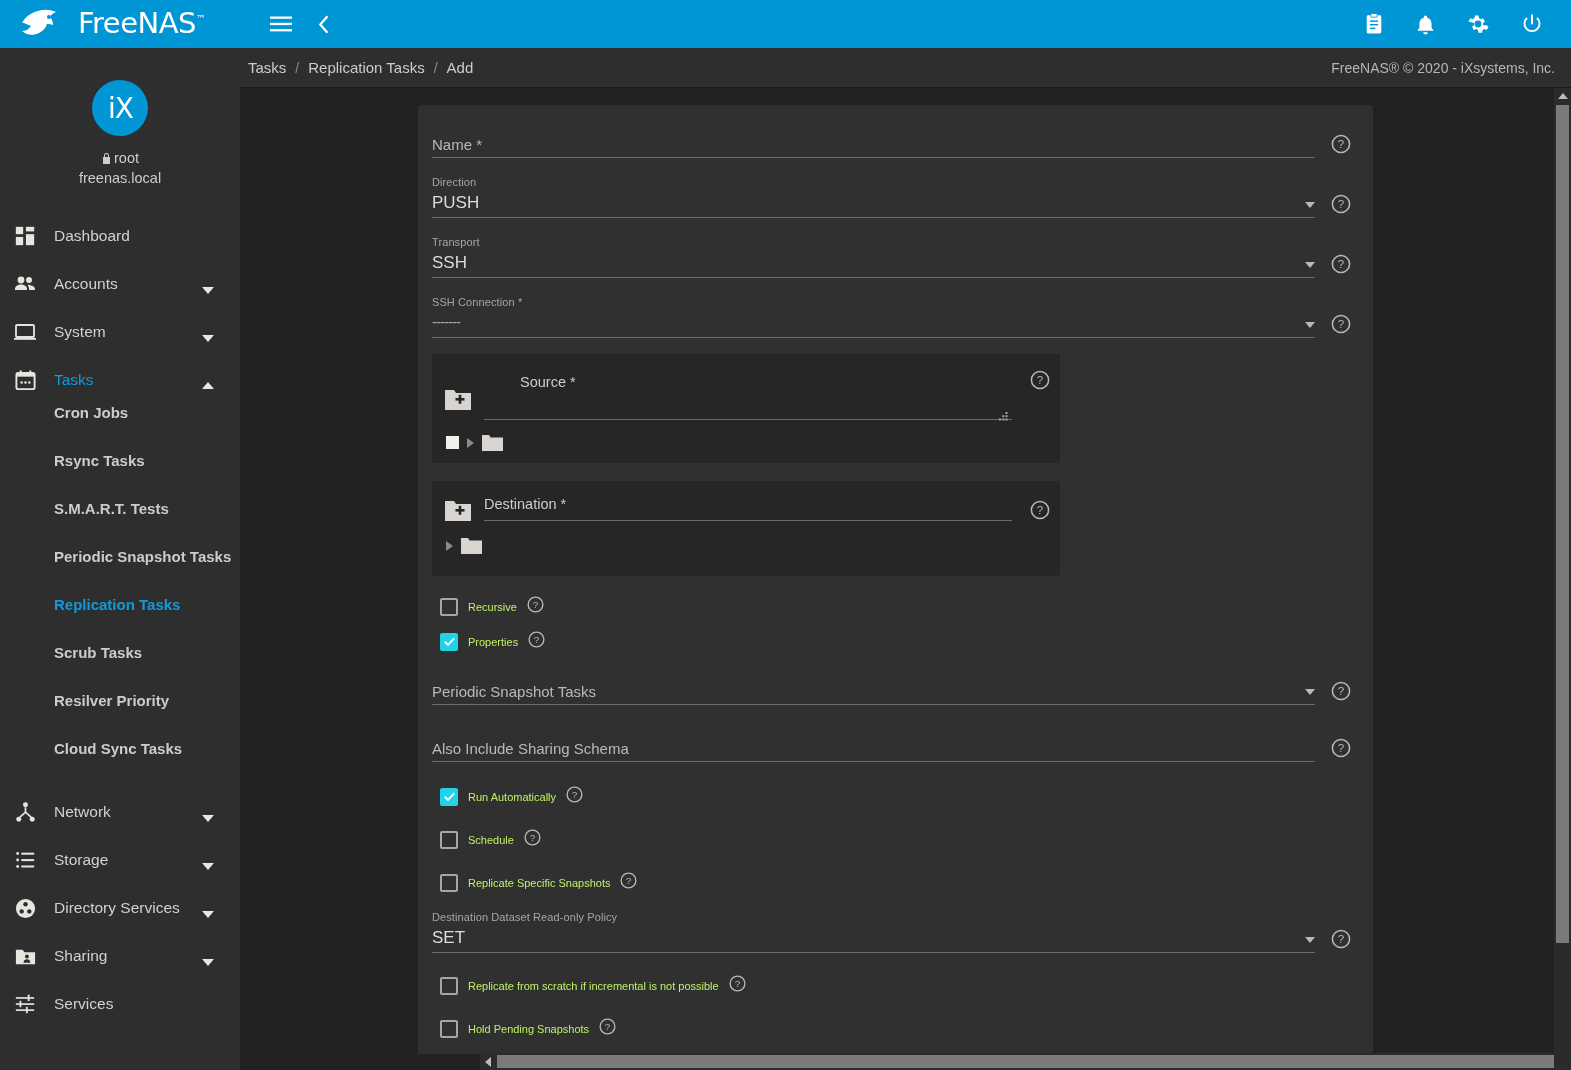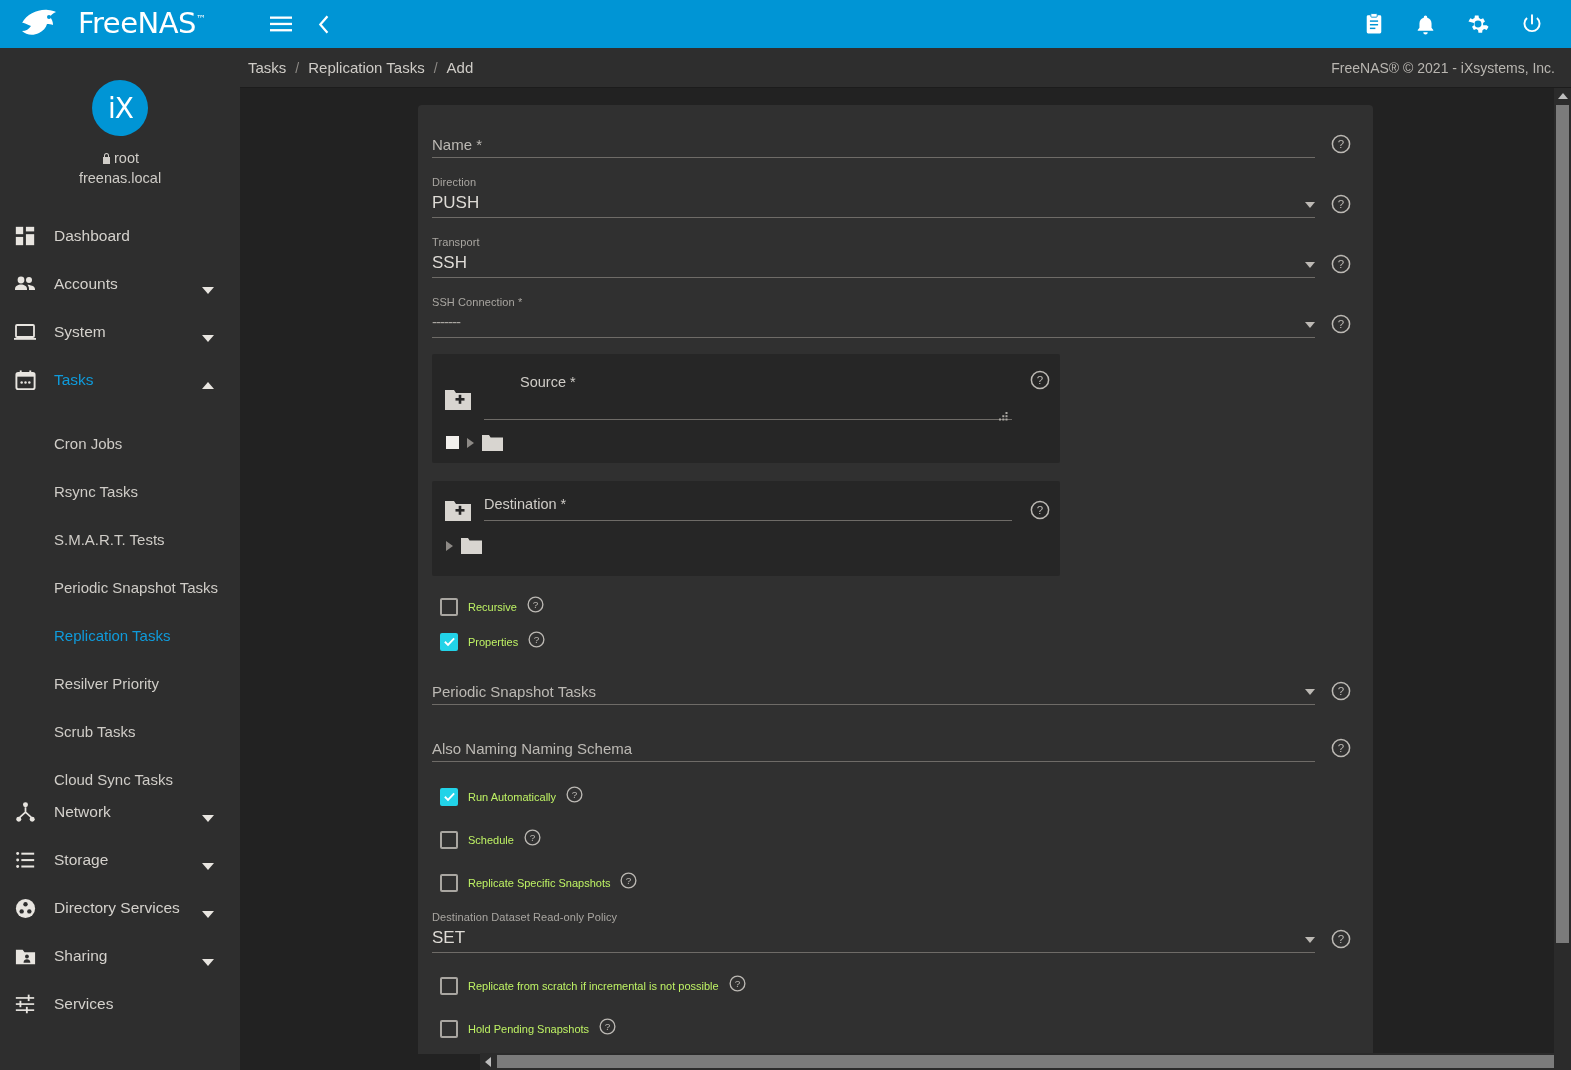--- a/index.html
+++ b/index.html
@@ -55,22 +55,22 @@
     padding-left: 12px; cursor: pointer; position: relative;
   }
   .nav-ico {
     width: 26px; height: 26px; flex: 0 0 26px;
     margin-right: 16px; display: flex; align-items: center; justify-content: center;
   }
   .nav-label { color: #d4d1cc; font-size: 15.5px; flex: 1; }
   .nav-item.active .nav-label { color: #0f9bdb; }
   .nav-caret { margin-right: 26px; width: 12px; height: 8px; }
   .sub-item {
-    height: 48px; display: flex; align-items: flex-end;
-    padding-left: 54px; cursor: pointer;
+    height: 48px; display: flex; align-items: flex-start;
+    padding-left: 54px; cursor: pointer; font-weight: bold;
   }
   .sub-label { color: #cfccc7; font-size: 15px; }
   .sub-item.active .sub-label { color: #0f9bdb; }
 
   
   .main { flex: 1; position: relative; height: 1070px; background: #222222; }
   .topbar {
     height: 48px; background: #0095d5;
     display: flex; align-items: center; padding: 0 0 0 30px;
   }
@@ -280,24 +280,24 @@
       <div class="sub-item">
         <span class="sub-label">S.M.A.R.T. Tests</span>
       </div>
       <div class="sub-item">
         <span class="sub-label">Periodic Snapshot Tasks</span>
       </div>
       <div class="sub-item active">
         <span class="sub-label">Replication Tasks</span>
       </div>
       <div class="sub-item">
+        <span class="sub-label">Scrub Tasks</span>
+      </div>
+      <div class="sub-item">
         <span class="sub-label">Resilver Priority</span>
-      </div>
-      <div class="sub-item">
-        <span class="sub-label">Scrub Tasks</span>
       </div>
       <div class="sub-item">
         <span class="sub-label">Cloud Sync Tasks</span>
       </div>
 
       <div class="nav-item">
         <span class="nav-ico">
           <svg viewBox="0 0 24 24" width="23" height="23">
             <circle cx="12" cy="4" r="2.6" fill="#e8e5e0"></circle>
             <circle cx="5" cy="19" r="2.6" fill="#e8e5e0"></circle>
@@ -430,21 +430,21 @@
     </div>
 
     <div class="breadcrumbbar">
       <div class="bc">
         <a>Tasks</a>
         <span class="sep">/</span>
         <a>Replication Tasks</a>
         <span class="sep">/</span>
         <a>Add</a>
       </div>
-      <div class="copyright">FreeNAS® © 2021 - iXsystems, Inc.</div>
+      <div class="copyright">FreeNAS® © 2020 - iXsystems, Inc.</div>
     </div>
 
     <div class="content-area">
       <div class="scroll-wrap">
         <div class="card">
 
           <div class="field">
             <div class="field-line">
               <span class="field-placeholder">Name *</span>
             </div>
@@ -605,21 +605,21 @@
             <span class="help-ico">
               <svg viewBox="0 0 20 20" width="20" height="20">
                   <circle cx="10" cy="10" r="8.6" fill="none" stroke="#bcb9b4" stroke-width="1.5"></circle>
                   <text x="10" y="14.4" font-size="11.5" fill="#bcb9b4" text-anchor="middle" font-family="Liberation Sans">?</text>
                 </svg>
             </span>
           </div>
 
           <div class="field" style="margin-top:28px;">
             <div class="field-line">
-              <span class="field-placeholder">Also Naming Naming Schema</span>
+              <span class="field-placeholder">Also Include Sharing Schema</span>
             </div>
             <span class="help-ico">
               <svg viewBox="0 0 20 20" width="20" height="20">
                   <circle cx="10" cy="10" r="8.6" fill="none" stroke="#bcb9b4" stroke-width="1.5"></circle>
                   <text x="10" y="14.4" font-size="11.5" fill="#bcb9b4" text-anchor="middle" font-family="Liberation Sans">?</text>
                 </svg>
             </span>
           </div>
 
           <div class="cbrow" style="margin-top:24px;">

